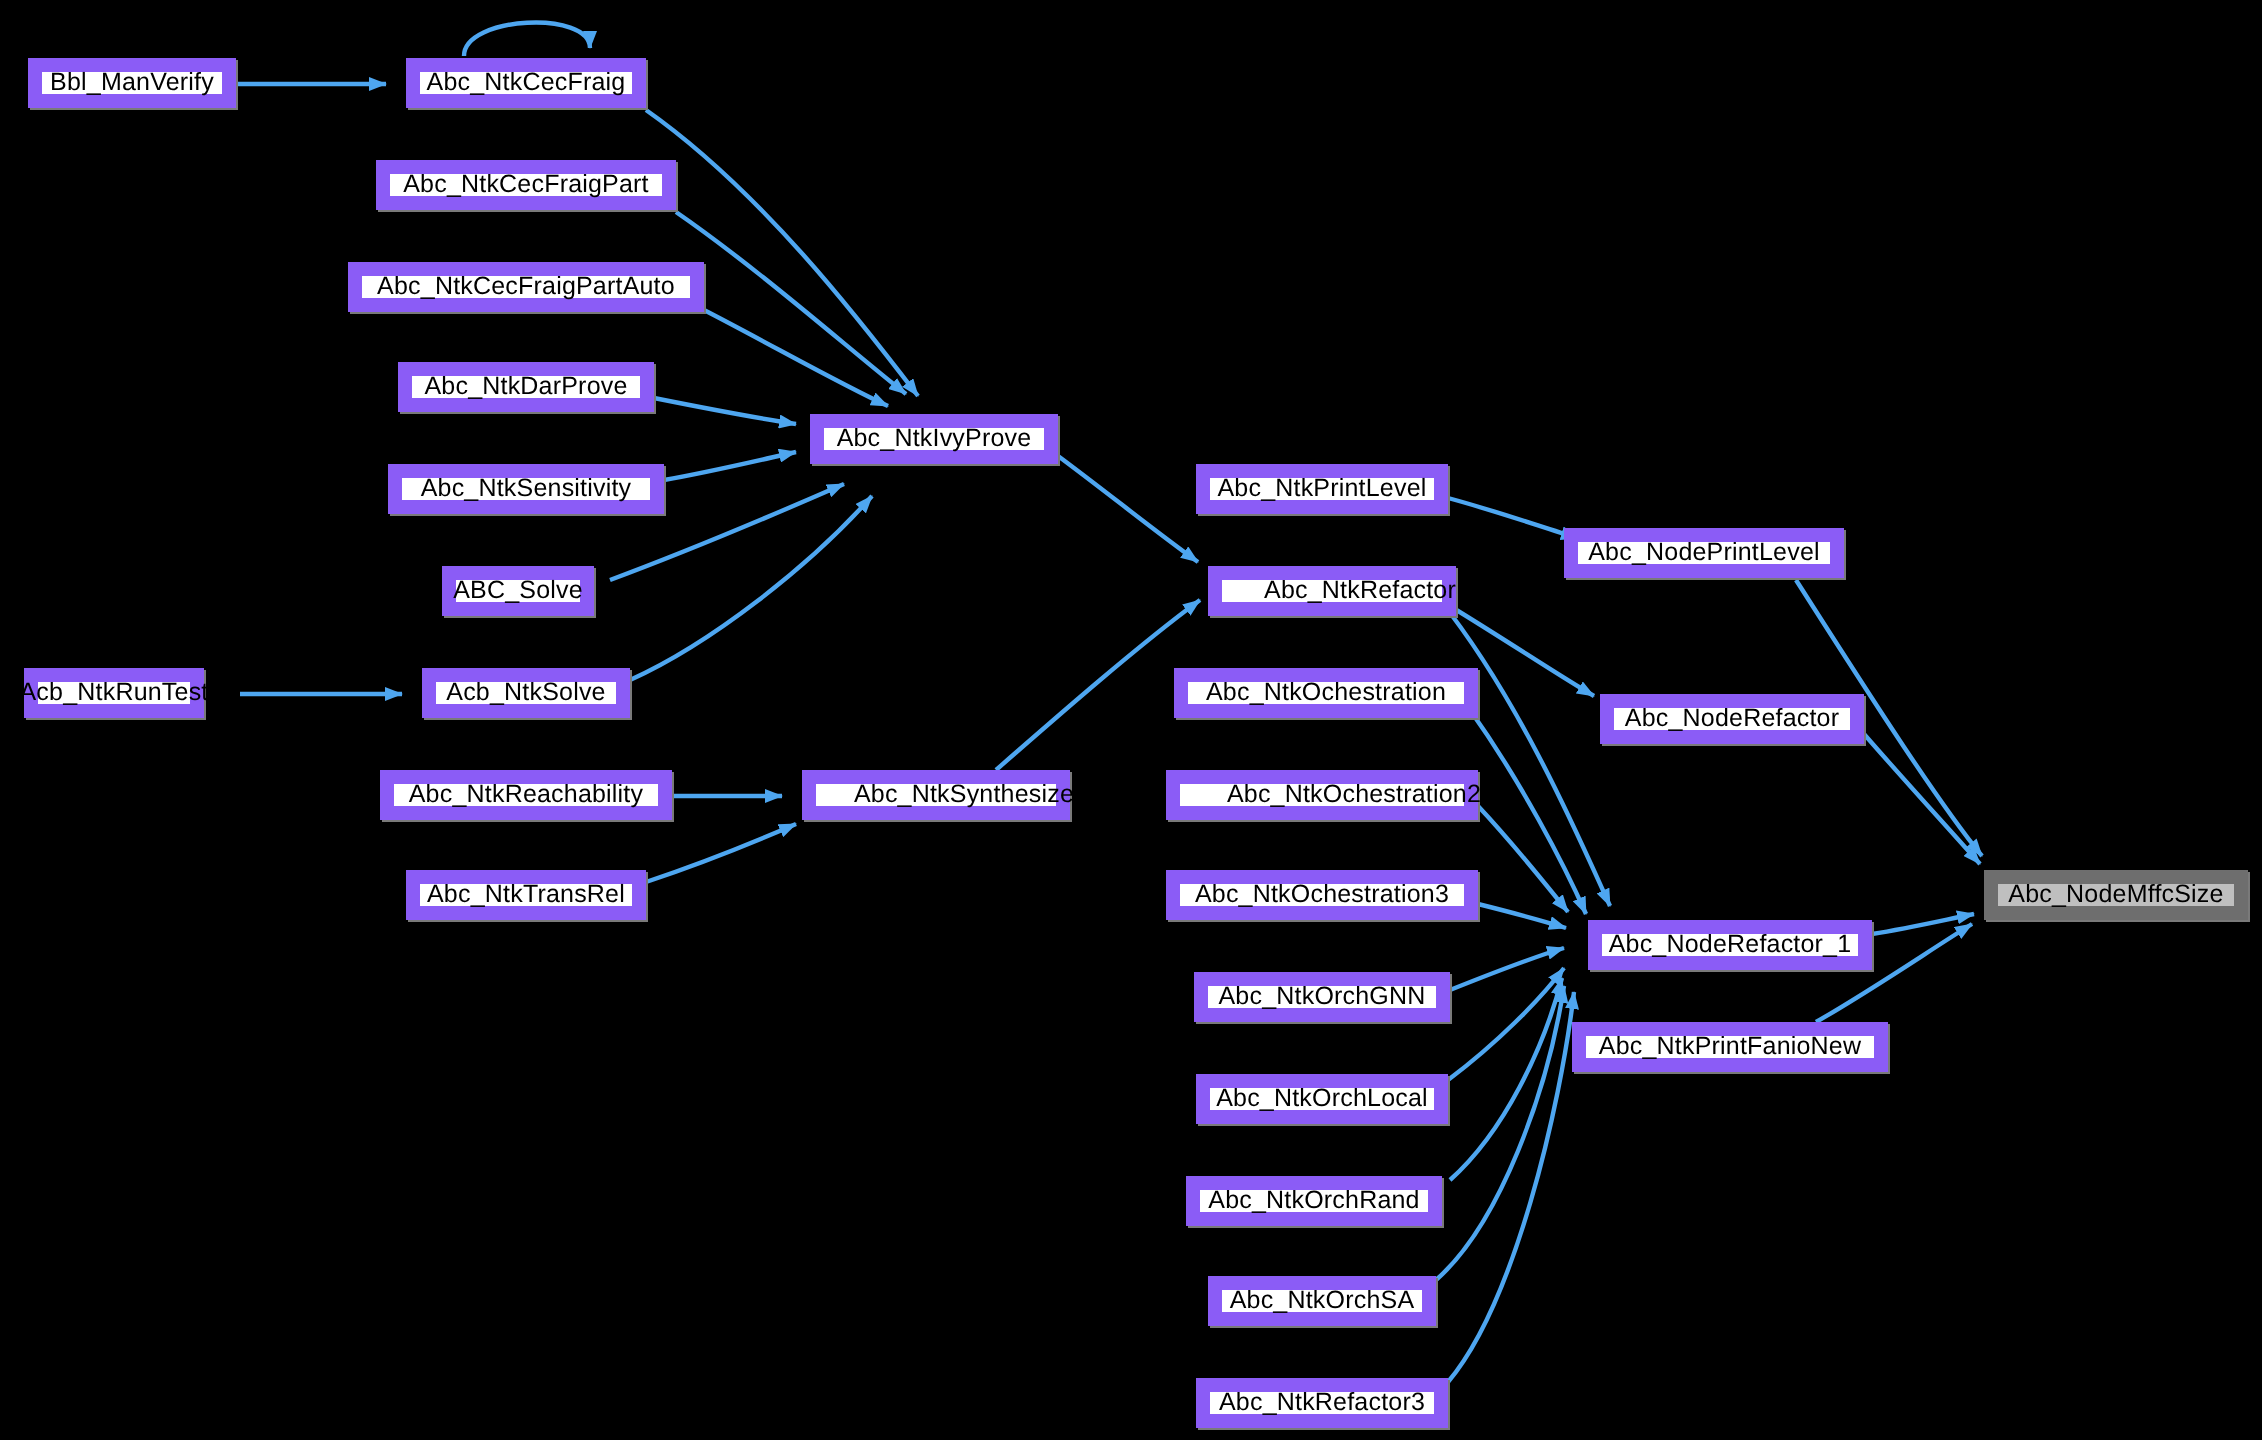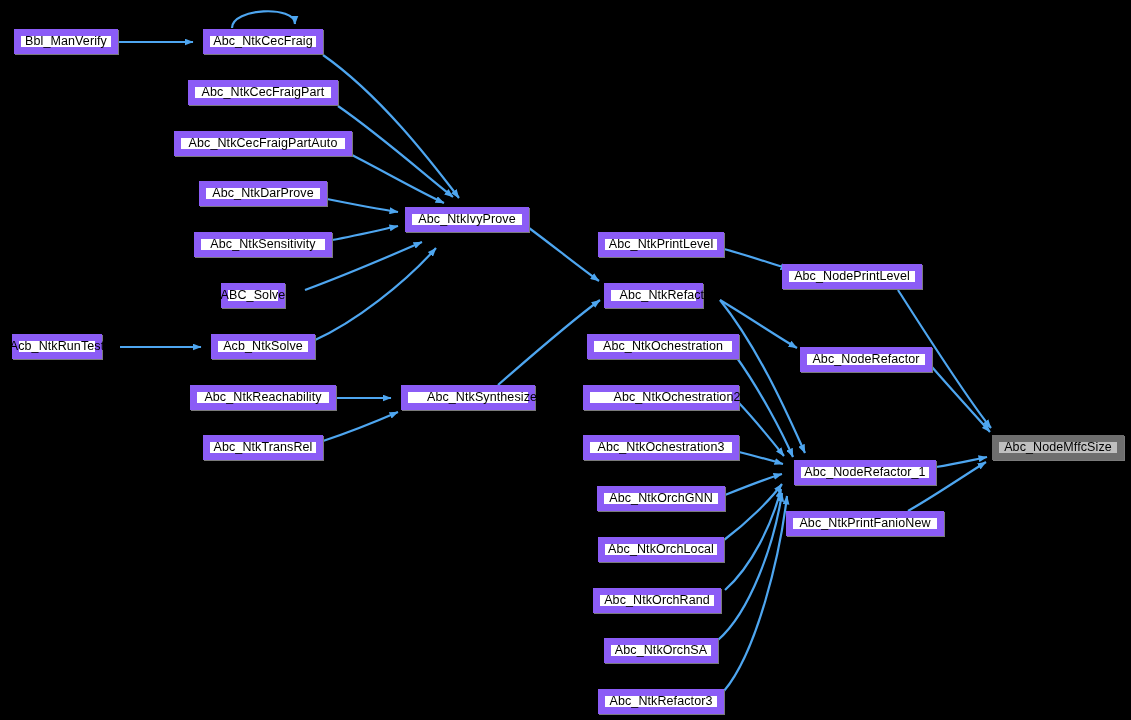--- a/index.html
+++ b/index.html
@@ -104,21 +104,21 @@
       </div>
       <div class="node" style="left: 174px; top: 131px; width: 178px;">
         <span>Abc_NtkCecFraigPartAuto</span>
       </div>
       <div class="node" style="left: 199px; top: 181px; width: 128px;">
         <span>Abc_NtkDarProve</span>
       </div>
       <div class="node" style="left: 194px; top: 232px; width: 138px;">
         <span>Abc_NtkSensitivity</span>
       </div>
-      <div class="node" style="left: 221px; top: 283px; width: 64px;">
+      <div class="node" style="left: 221px; top: 283px; width: 76px;">
         <span>ABC_Solve</span>
       </div>
       <div class="node" style="left: 12px; top: 334px; width: 90px;">
         <span>Acb_NtkRunTest</span>
       </div>
       <div class="node" style="left: 211px; top: 334px; width: 104px;">
         <span>Acb_NtkSolve</span>
       </div>
       <div class="node" style="left: 190px; top: 385px; width: 146px;">
         <span>Abc_NtkReachability</span>
@@ -128,21 +128,21 @@
       </div>
       <div class="node" style="left: 405px; top: 207px; width: 124px;">
         <span>Abc_NtkIvyProve</span>
       </div>
       <div class="node" style="left: 401px; top: 385px; width: 134px; padding-left: 28px;">
         <span>Abc_NtkSynthesize</span>
       </div>
       <div class="node" style="left: 598px; top: 232px; width: 126px;">
         <span>Abc_NtkPrintLevel</span>
       </div>
-      <div class="node" style="left: 604px; top: 283px; width: 99px; padding-left: 28px;">
+      <div class="node" style="left: 604px; top: 283px; width: 124px; padding-left: 28px;">
         <span>Abc_NtkRefactor</span>
       </div>
       <div class="node" style="left: 587px; top: 334px; width: 152px;">
         <span>Abc_NtkOchestration</span>
       </div>
       <div class="node" style="left: 583px; top: 385px; width: 156px; padding-left: 32px;">
         <span>Abc_NtkOchestration2</span>
       </div>
       <div class="node" style="left: 583px; top: 435px; width: 156px;">
         <span>Abc_NtkOchestration3</span>

